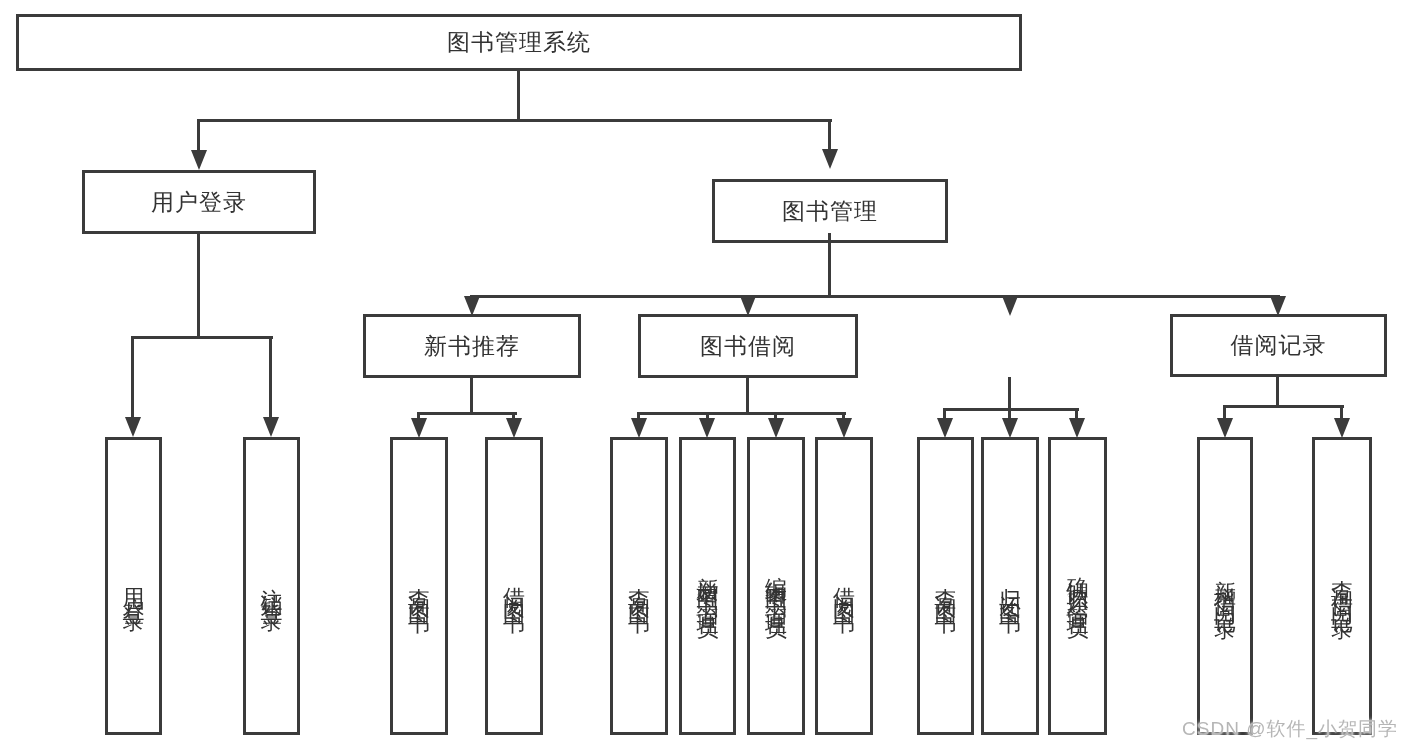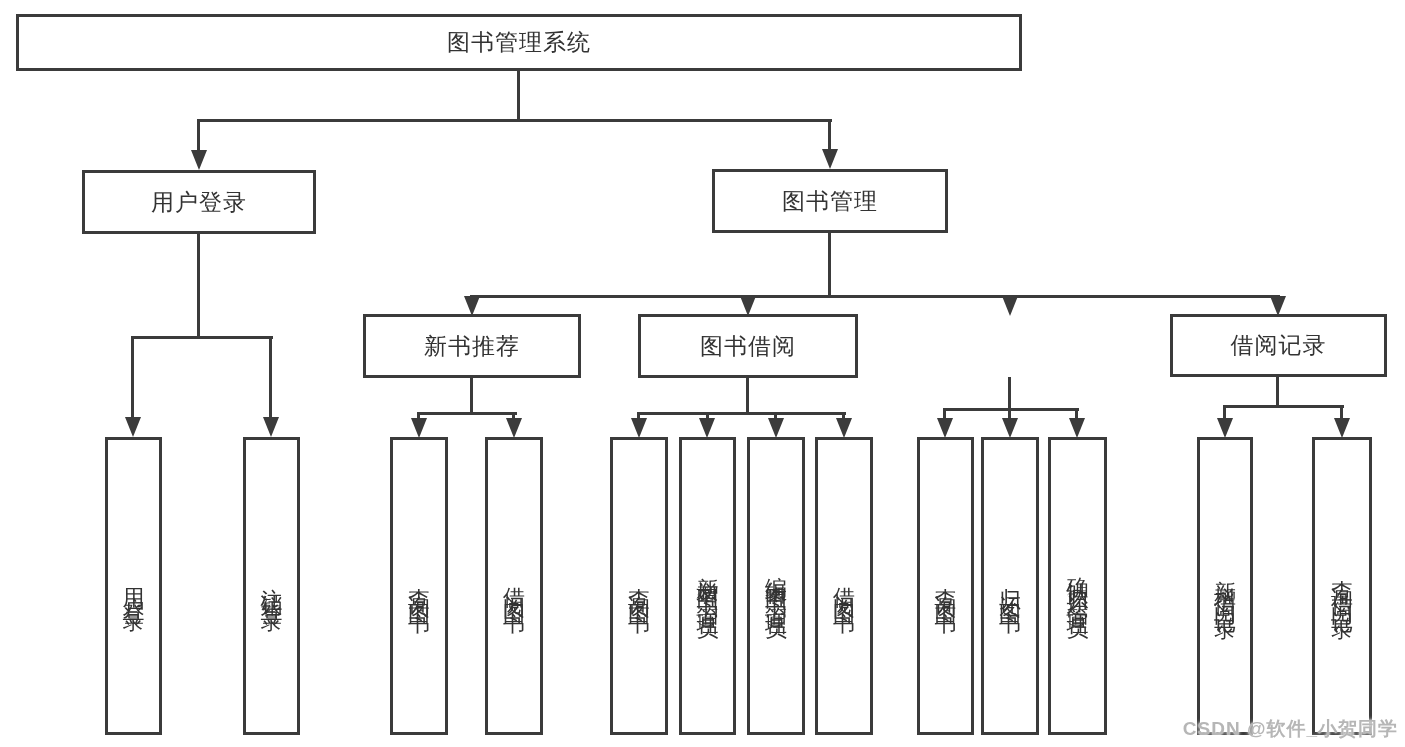--- a/index.html
+++ b/index.html
@@ -18,36 +18,36 @@
   }
   .hline{position:absolute;height:3px;background:#3b3b3b;}
   .vline{position:absolute;width:3px;background:#3b3b3b;}
   .arrow{
     position:absolute;width:0;height:0;
     border-left:8px solid transparent;border-right:8px solid transparent;
     border-top:20px solid #3b3b3b;
   }
   .watermark{
     position:absolute;right:7px;bottom:5px;font-size:19px;letter-spacing:1px;
-    color:#b6b6b6;text-shadow:0 0 2px #ffffff,0 0 4px #ffffff;white-space:nowrap;font-weight:bold;
+    color:#b6b6b6;text-shadow:0 0 2px #ffffff,0 0 4px #ffffff;white-space:nowrap;
   }
 </style>
 </head>
 <body>
 
 <div class="canvas">
 
   <div class="box" style="left:16px;top:14px;width:1006px;height:57px;justify-content:center;">
     <span class="hlabel">图书管理系统</span>
   </div>
 
   <div class="box" style="left:82px;top:170px;width:234px;height:64px;">
     <span class="hlabel">用户登录</span>
   </div>
-  <div class="box" style="left:712px;top:169px;width:236px;height:64px;">
+  <div class="box" style="left:712px;top:179px;width:236px;height:64px;">
     <span class="hlabel">图书管理</span>
   </div>
 
   <div class="box" style="left:363px;top:314px;width:218px;height:64px;">
     <span class="hlabel">新书推荐</span>
   </div>
   <div class="box" style="left:638px;top:314px;width:220px;height:64px;">
     <span class="hlabel">图书借阅</span>
   </div>
   <div class="box" style="left:1170px;top:314px;width:217px;height:63px;">

